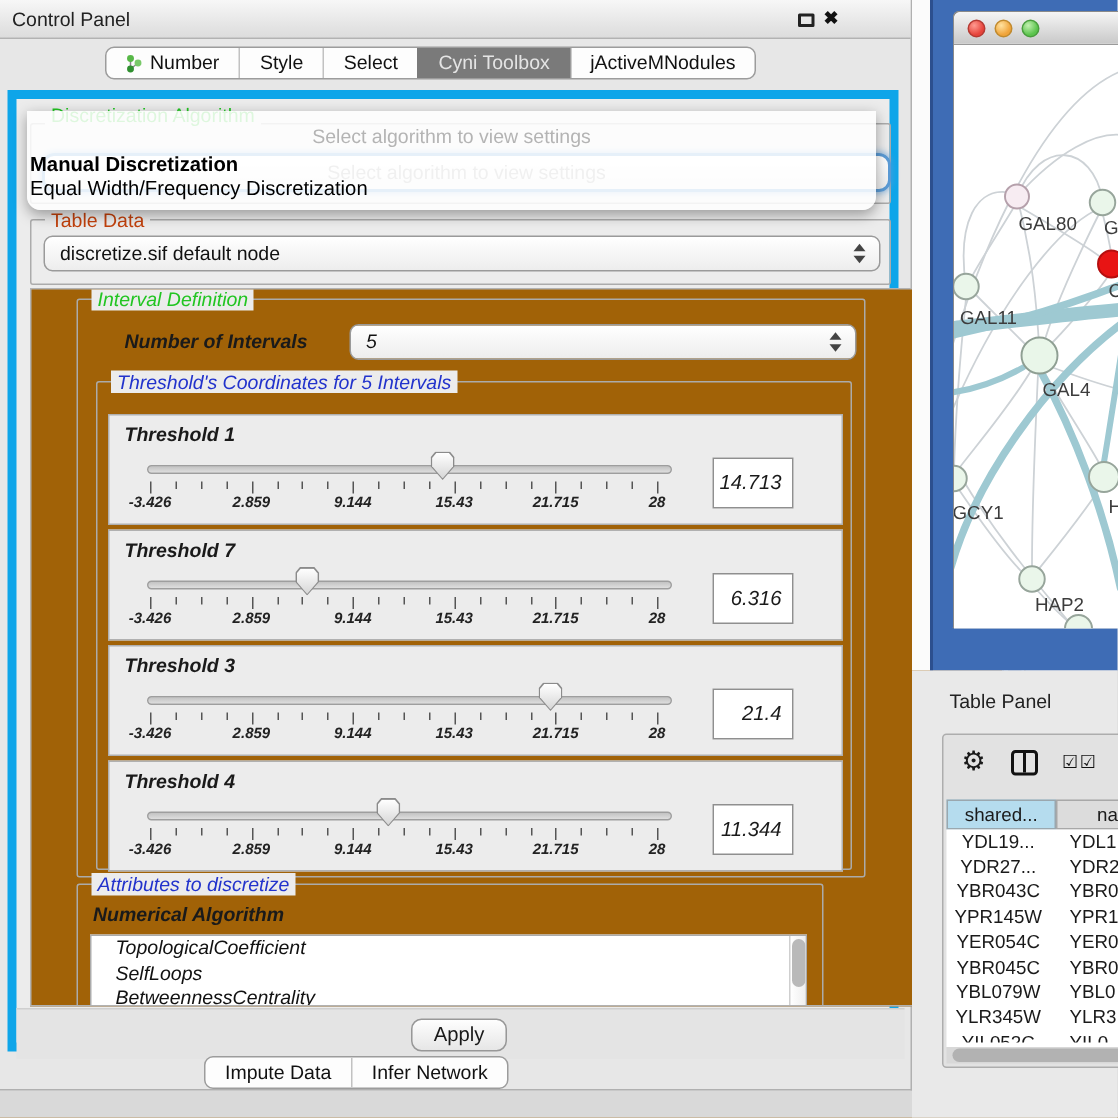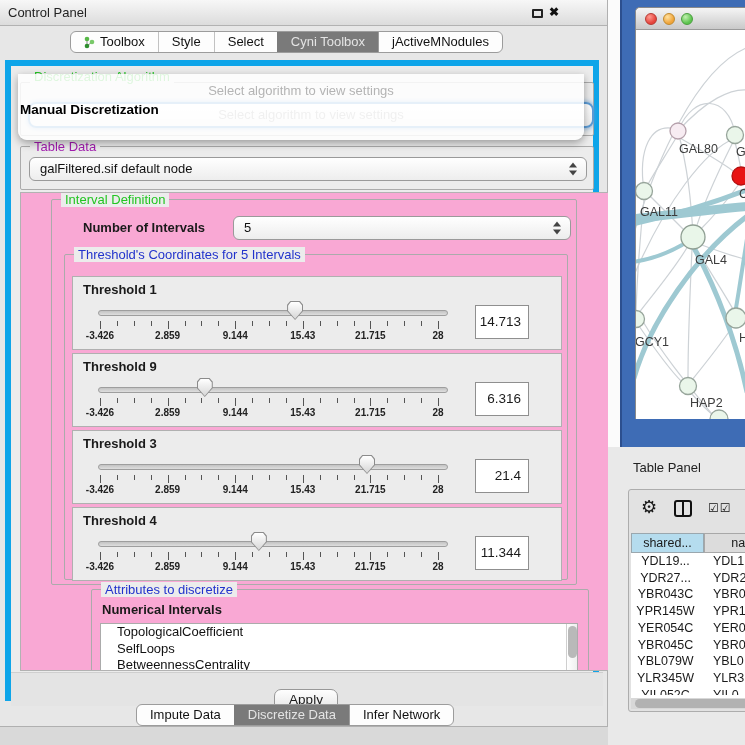--- a/index.html
+++ b/index.html
@@ -29,21 +29,21 @@
 
   
   #main-panel { position:absolute; left:5px; top:60px; width:594px; height:641px;
     background:#ececec; border:6px solid #0ea5e9; }
 
   .group { position:absolute; border:1px solid #ababab; border-radius:2px; }
   .group > .gtitle { position:absolute; top:-8px; left:9px; background:#ececec;
     padding:0 4px; font-size:13px; line-height:15px; }
   .gtitle.green { color:#22c522; }
   .gtitle.blue  { color:#2233cc; }
-  .gtitle.plain { color:#a21caf; }
+  .gtitle.plain { color:#c2410c; }
 
   .combo { position:absolute; height:24px; border:1px solid #9a9a9a; border-radius:6px;
     background:linear-gradient(#ffffff,#ededed); font-size:13px; line-height:22px;
     padding-left:10px; color:#111; }
   .spin { position:absolute; right:8px; top:50%; transform:translateY(-50%); width:9px; }
   .spin i { display:block; width:0; height:0; border-left:4px solid transparent;
     border-right:4px solid transparent; }
   .spin .up { border-bottom:5px solid #444; margin-bottom:3px; }
   .spin .dn { border-top:5px solid #444; }
 
@@ -55,21 +55,21 @@
   
   #algo-popup { position:absolute; left:7px; top:8px; width:566px; height:66px;
     background:rgba(255,255,255,.85); border-radius:0 0 9px 9px;
     box-shadow:0 3px 9px rgba(0,0,0,.35); z-index:30; }
   #algo-popup .prompt { padding-top:9px; text-align:center; color:#b4b4b4; font-size:13px; }
   #algo-popup .pitem { font-size:13.5px; line-height:15.5px; padding-left:2px; color:#000; }
   #algo-popup .pitem.bold { font-weight:bold; margin-top:4px; }
 
   
   #scrollpane { position:absolute; left:9px; top:126px; width:664px; height:479px;
-    border:1px solid #b2b2b2; background:#f9a8d4; overflow:hidden; }
+    border:1px solid #b2b2b2; background:#a16207; overflow:hidden;font-style:italic; }
   .vscroll { position:absolute; top:1px; width:15px; background:linear-gradient(90deg,#ffffff,#efefef); }
   .vscroll .thumb { position:absolute; left:3px; width:9px; background:#b9b9b9; border-radius:5px; }
 
   
   .thr-panel { position:absolute; left:7px; width:490px; height:74px;
     border:1px solid #b0b0b0; background:#ececec; }
   .thr-label { position:absolute; left:10px; top:5px; font-size:13px; font-weight:bold; }
   .thr-track { position:absolute; left:25px; top:33px; width:350px; height:6px;
     border:1px solid #9e9e9e; border-radius:3px;
     background:linear-gradient(#c3c3c3,#dedede); }
@@ -87,21 +87,21 @@
     text-align:right; padding-right:7px; }
 
   
   #attr-list { position:absolute; left:8px; top:33px; width:478px; height:62px;
     background:#fff; border:1px solid #ababab; overflow:hidden; }
   .attr-item { font-size:13px; line-height:16.5px; padding-left:16px; color:#111; white-space:nowrap; }
 
   
   #apply-bar { position:absolute; left:0; top:606px; width:592px; height:34px;
     background:#e4e4e4; border-top:1px solid #cfcfcf; }
-  #apply-btn { position:absolute; left:263px; top:16px; width:64px; height:22px;
+  #apply-btn { position:absolute; left:263px; top:6px; width:64px; height:22px;
     border:1px solid #989898; border-radius:7px; background:linear-gradient(#fefefe,#e6e6e6);
     font-size:13.5px; line-height:20px; text-align:center; }
 
   
   #right-gap { position:absolute; left:608px; top:0; width:137px; height:447px; background:#fbfbfb; }
   #net-frame { position:absolute; left:620px; top:0; width:125px; height:447px;
     background:#3e6cb5; border-left:2px solid #2c4f8e; }
   #net-window { position:absolute; left:13px; top:7px; width:112px; height:412px;
     background:#fff; border:1px solid #8a8a8a; border-right:none; border-radius:5px 0 0 0; }
   #net-titlebar { position:absolute; left:0; top:0; width:100%; height:22px;
@@ -151,21 +151,21 @@
 
   <div id="top-tabbar" class="tabbar">
       <div class="tab">
         <svg width="11" height="13">
           <line x1="3" y1="3" x2="3" y2="10" stroke="#8a8a8a"></line>
           <line x1="3" y1="10" x2="8" y2="6" stroke="#8a8a8a"></line>
           <circle cx="3" cy="3" r="2.3" fill="#57b847"></circle>
           <circle cx="3" cy="10" r="2.3" fill="#2f8f2f"></circle>
           <circle cx="8" cy="6" r="2.3" fill="#79c969"></circle>
         </svg>
-        <span>Toolbox</span>
+        <span>Number</span>
       </div>
       <div class="tab">
         <span>Style</span>
       </div>
       <div class="tab">
         <span>Select</span>
       </div>
       <div class="tab selected">
         <span>Cyni Toolbox</span>
       </div>
@@ -180,27 +180,28 @@
       <span class="gtitle green" style="top:-14px;">Discretization Algorithm</span>
     </div>
     <div id="algo-combo" class="combo">
       <span>Select algorithm to view settings</span>
     </div>
 
     <div id="algo-popup">
       <div class="prompt">Select algorithm to view settings</div>
       <div id="popup-items">
           <div class="pitem bold">Manual Discretization</div>
+          <div class="pitem">Equal Width/Frequency Discretization</div>
         </div>
     </div>
 
     <div class="group" style="left:9px; top:80px; width:574px; height:44px;">
       <span class="gtitle plain">Table Data</span>
       <div class="combo" style="left:8px; top:10px; width:558px;">
-        <span>galFiltered.sif default node</span>
+        <span>discretize.sif default node</span>
         <span class="spin">
             <i class="up"></i>
             <i class="dn"></i>
           </span>
       </div>
     </div>
 
     <div id="scrollpane">
 
       <div class="group" style="left:30px; top:6px; width:526px; height:386px;">
@@ -251,21 +252,21 @@
                   <span class="tick-lab" style="left: 69.6px;">2.859</span>
                   <span class="tick-lab" style="left: 137.2px;">9.144</span>
                   <span class="tick-lab" style="left: 204.8px;">15.43</span>
                   <span class="tick-lab" style="left: 272.4px;">21.715</span>
                   <span class="tick-lab" style="left: 340px;">28</span>
                 </div>
     <div class="thr-valuebox">14.713</div>
   </div>
 
   <div class="thr-panel" style="top: 98px;">
-    <span class="thr-label">Threshold 9</span>
+    <span class="thr-label">Threshold 7</span>
     <div class="thr-track"></div>
     <div class="thr-handle" style="left: 123.779px;">
       <span class="h-outer"></span>
                   <span class="h-inner"></span>
     </div>
     <div class="ticks">
                   <span class="tick major" style="left: 27px;"></span>
                   <span class="tick minor" style="left: 43.9px;"></span>
                   <span class="tick minor" style="left: 60.8px;"></span>
                   <span class="tick minor" style="left: 77.7px;"></span>
@@ -370,23 +371,23 @@
                   <span class="tick-lab" style="left: 204.8px;">15.43</span>
                   <span class="tick-lab" style="left: 272.4px;">21.715</span>
                   <span class="tick-lab" style="left: 340px;">28</span>
                 </div>
     <div class="thr-valuebox">11.344</div>
   </div>
 </div>
         </div>
       </div>
 
-      <div class="group" style="left:30px; top:396px; width:498px; height:96px;margin-left:40px;">
+      <div class="group" style="left:30px; top:396px; width:498px; height:96px;">
         <span class="gtitle blue">Attributes to discretize</span>
-        <span style="position:absolute; left:10px; top:12px; font-size:13px; font-weight:bold;">Numerical Intervals</span>
+        <span style="position:absolute; left:10px; top:12px; font-size:13px; font-weight:bold;">Numerical Algorithm</span>
         <div id="attr-list">
           <div id="attr-items">
               <div class="attr-item">TopologicalCoefficient</div>
               <div class="attr-item">SelfLoops</div>
               <div class="attr-item">BetweennessCentrality</div>
             </div>
           <div class="vscroll" style="right:0; top:0; width:11px; height:62px; border-left:1px solid #cfcfcf;">
             <div class="thumb" style="left:1px; top:2px; height:32px;"></div>
           </div>
         </div>
@@ -398,23 +399,20 @@
     </div>
 
     <div id="apply-bar">
       <div id="apply-btn">Apply</div>
     </div>
   </div>
 
   <div id="bottom-tabbar" class="tabbar">
       <div class="tab">
         <span>Impute Data</span>
-      </div>
-      <div class="tab selected">
-        <span>Discretize Data</span>
       </div>
       <div class="tab">
         <span>Infer Network</span>
       </div>
     </div>
 </div>
 
 <div id="right-gap"></div>
 
 <div id="net-frame">

